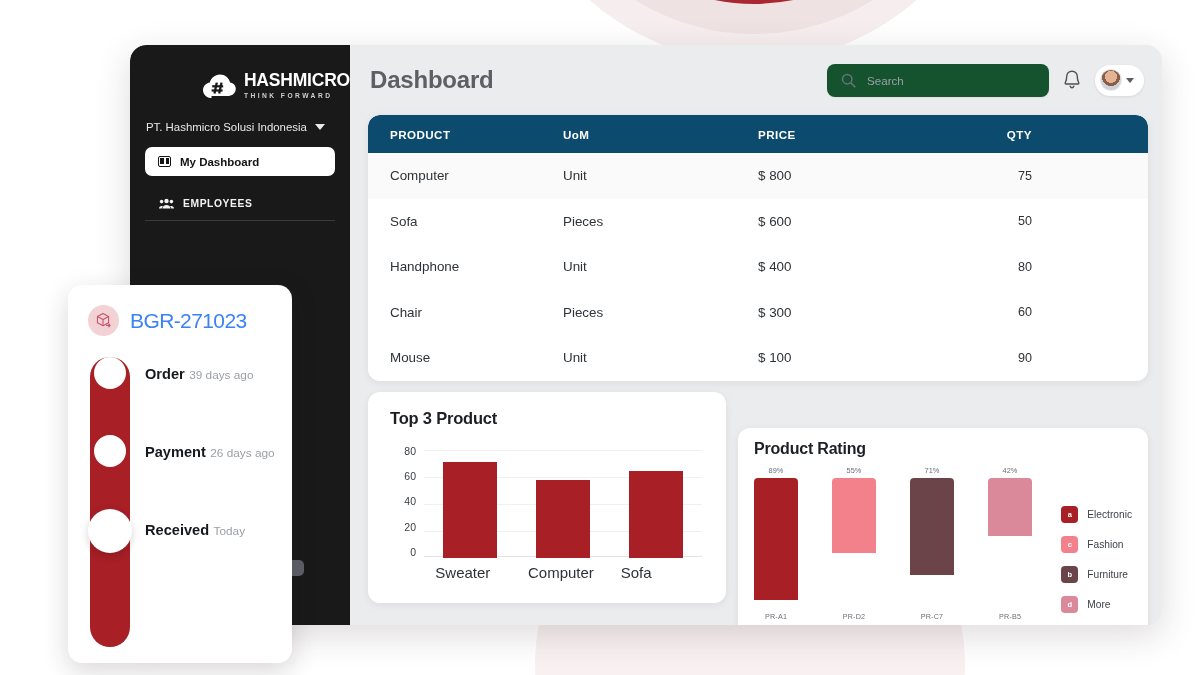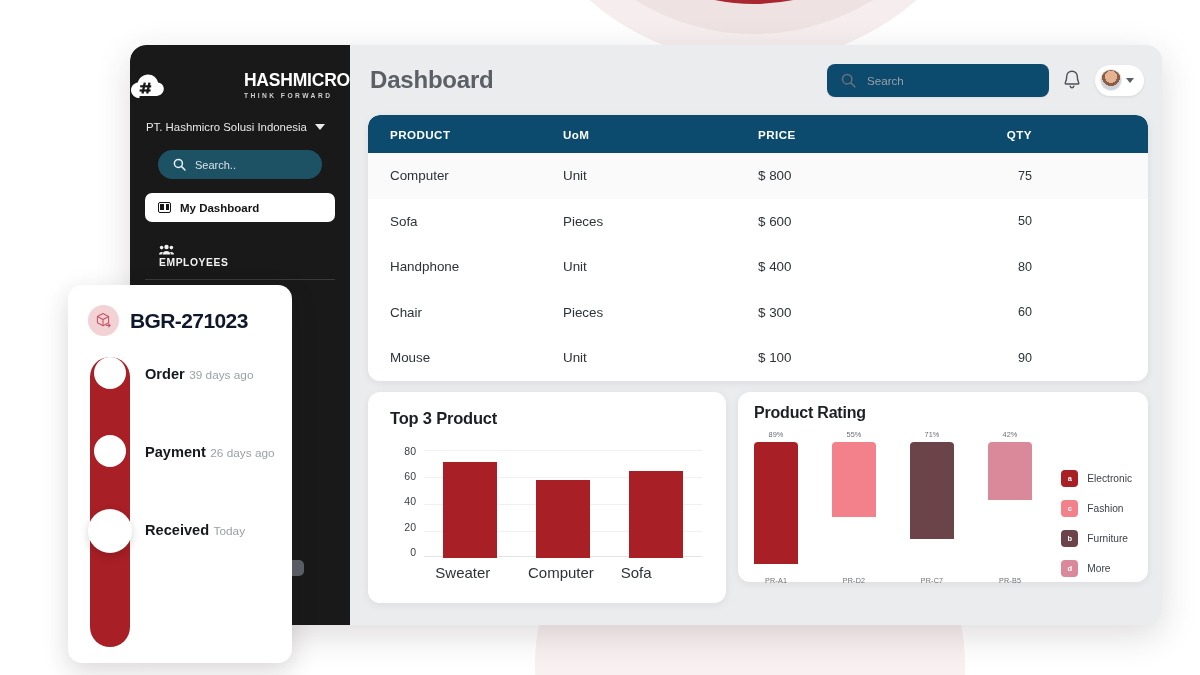--- a/index.html
+++ b/index.html
@@ -48,21 +48,21 @@
   
   .sidebar {
     width: 220px; flex: 0 0 220px;
     background: #191919;
     position: relative;
     padding: 0;
     border-radius: 16px 0 0 16px;
     overflow: hidden;
   }
   .logo-row {
-    display: flex; align-items: center; justify-content: space-between;
+    display: flex; align-items: center; justify-content: flex-end;
     gap: 8px; margin-top: 27px;
   }
   .logo-cloud { width: 34px; height: 26px; position: relative; flex: 0 0 34px; }
   .logo-words { display: flex; flex-direction: column; line-height: 1; }
   .logo-main {
     color: #fff; font-size: 17.5px; font-weight: 700; letter-spacing: -0.2px;
   }
   .logo-sub {
     color: #cfcfcf; font-size: 6.7px; font-weight: 600;
     letter-spacing: 2.45px; margin-top: 3px;
@@ -82,43 +82,43 @@
   .side-menu-item {
     margin: 14px auto 0; width: 190px; height: 29px;
     background: #ffffff; border-radius: 7px;
     display: flex; align-items: center; gap: 9px; padding-left: 13px;
   }
   .side-menu-item .lbl { color: #141414; font-size: 11.5px; font-weight: 700; }
   .dash-ico { width: 13px; height: 11px; border: 1.6px solid #141414; border-radius: 2px; position: relative; }
   .dash-ico::before { content:""; position:absolute; left:1px; top:1px; width:3.5px; height:5.5px; background:#141414; }
   .dash-ico::after  { content:""; position:absolute; left:6.5px; top:1px; width:3.5px; height:5.5px; background:#141414; }
   .side-section {
-    margin: 22px 0 0 29px; display: flex; align-items: flex-start; gap: 2px;
-    color: #f2f2f2; font-size: 10.3px; font-weight: 700; letter-spacing: .6px; flex-direction: column;
+    margin: 22px 0 0 29px; display: flex; align-items: flex-start; gap: 9px;
+    color: #f2f2f2; font-size: 10.3px; font-weight: 700; letter-spacing: .6px;
   }
   .side-divider { margin: 11px auto 0; width: 190px; height: 1px; background: #3a3a3a; }
   .ghost-block {
     position: absolute; background: #34363a; border-radius: 5px;
   }
   .gb1 { left: 58px; top: 246px; width: 72px; height: 28px; background:#5d5f63; }
   .gb2 { left: 148px; top: 515px; width: 26px; height: 16px; background:#5d6068; }
 
   
   .main {
     flex: 1; position: relative; padding: 0 14px 0 18px;
     background: #ebecee; border-radius: 0 16px 16px 0;
   }
   .topbar {
     height: 70px; display: flex; align-items: center; justify-content: space-between;
     padding: 0 4px 0 2px;
   }
   .page-title { font-size: 24px; font-weight: 700; color: #5c6066; letter-spacing: -0.2px; }
   .top-right { display: flex; align-items: center; gap: 13px; }
   .search-field {
-    width: 222px; height: 33px; background: #0c4a6e; border-radius: 8px;
+    width: 222px; height: 33px; background: #14532d; border-radius: 8px;
     display: flex; align-items: center; gap: 11px; padding-left: 14px;
     box-shadow: 0 1px 2px rgba(0,0,0,0.05);
   }
   .search-field .ph { color: #9aa0a6; font-size: 11.6px; }
   .bell { width: 20px; height: 22px; position: relative; }
   .avatar-pill {
     width: 49px; height: 31px; background: #fff; border-radius: 16px;
     display: flex; align-items: center; gap: 4px; padding-left: 5px;
     box-shadow: 0 1px 3px rgba(0,0,0,0.09);
   }
@@ -152,21 +152,21 @@
   .trow .c4 { font-size: 12.6px; }
 
   
   .charts-row { display: flex; gap: 12px; margin-top: 11px; }
   .chart-card {
     background: #fff; border-radius: 12px;
     box-shadow: 0 2px 8px rgba(40,30,35,0.07);
     position: relative;
   }
   .card-top3 { flex: 0 0 358px; height: 211px; padding: 17px 16px 0 22px; }
-  .card-rating { flex: 1; height: 190px; padding: 12px 14px 0 16px; }
+  .card-rating { flex: 1; height: 216px; padding: 12px 14px 0 16px; margin-top: 36px; }
   .chart-title { font-size: 16.5px; font-weight: 700; color: #1c2024; letter-spacing: -0.2px; }
   .card-rating .chart-title { font-size: 16px; }
 
   
   .plot3 { position: relative; margin-top: 18px; height: 120px; }
   .yaxis3 {
     position: absolute; left: 0; top: 0; width: 26px; height: 112px;
     display: flex; flex-direction: column; justify-content: space-between; align-items: flex-end;
   }
   .yaxis3 span { font-size: 10.5px; color: #3b4046; line-height: 1; }
@@ -209,21 +209,21 @@
     width: 224px; height: 378px;
     background: #ffffff; border-radius: 14px;
     box-shadow: 0 8px 26px rgba(50,35,40,0.18);
     z-index: 5; overflow: hidden;
   }
   .tl-head { display: flex; align-items: center; gap: 11px; padding: 20px 0 0 20px; }
   .tl-ico {
     width: 31px; height: 31px; border-radius: 50%; background: #f3d2d6;
     display: flex; align-items: center; justify-content: center; flex: 0 0 31px;
   }
-  .tl-code { font-size: 21px; font-weight: 700; color: #0f172a; letter-spacing: -0.6px; }
+  .tl-code { font-size: 21px; font-weight: 400; color: #3b82f6; letter-spacing: -0.6px; }
   .tl-body { position: relative; margin-top: 15px; height: 310px; }
   .tl-track {
     position: absolute; left: 22px; top: 6px;
     width: 40px; height: 290px; background: #a81f26; border-radius: 20px;
   }
   .tl-steps { position: absolute; left: 0; top: 0; width: 100%; }
   .tl-step { position: relative; height: 78px; }
   .tl-dot {
     position: absolute; left: 26px; top: 6px;
     width: 32px; height: 32px; border-radius: 50%; background: #fff;
@@ -269,27 +269,20 @@
           <span class="logo-main">HASHMICRO</span>
           <span class="logo-sub">THINK FORWARD</span>
         </span>
       </div>
 
       <div class="company-row">
         <span>PT. Hashmicro Solusi Indonesia</span>
         <span class="caret"></span>
       </div>
 
-      <div class="side-search">
-        <svg width="13" height="13" viewBox="0 0 13 13">
-          <circle cx="5.4" cy="5.4" r="4" fill="none" stroke="#e6f1f5" stroke-width="1.5"></circle>
-          <line x1="8.4" y1="8.4" x2="12" y2="12" stroke="#e6f1f5" stroke-width="1.5" stroke-linecap="round"></line>
-        </svg>
-        <span class="lbl">Search..</span>
-      </div>
 
       <div class="side-menu-item">
         <span class="dash-ico"></span>
         <span class="lbl">My Dashboard</span>
       </div>
 
       <div class="side-section">
         <svg width="15" height="11" viewBox="0 0 15 11">
           <circle cx="7.5" cy="3" r="2.2" fill="#f2f2f2"></circle>
           <circle cx="2.6" cy="3.6" r="1.8" fill="#f2f2f2"></circle>

